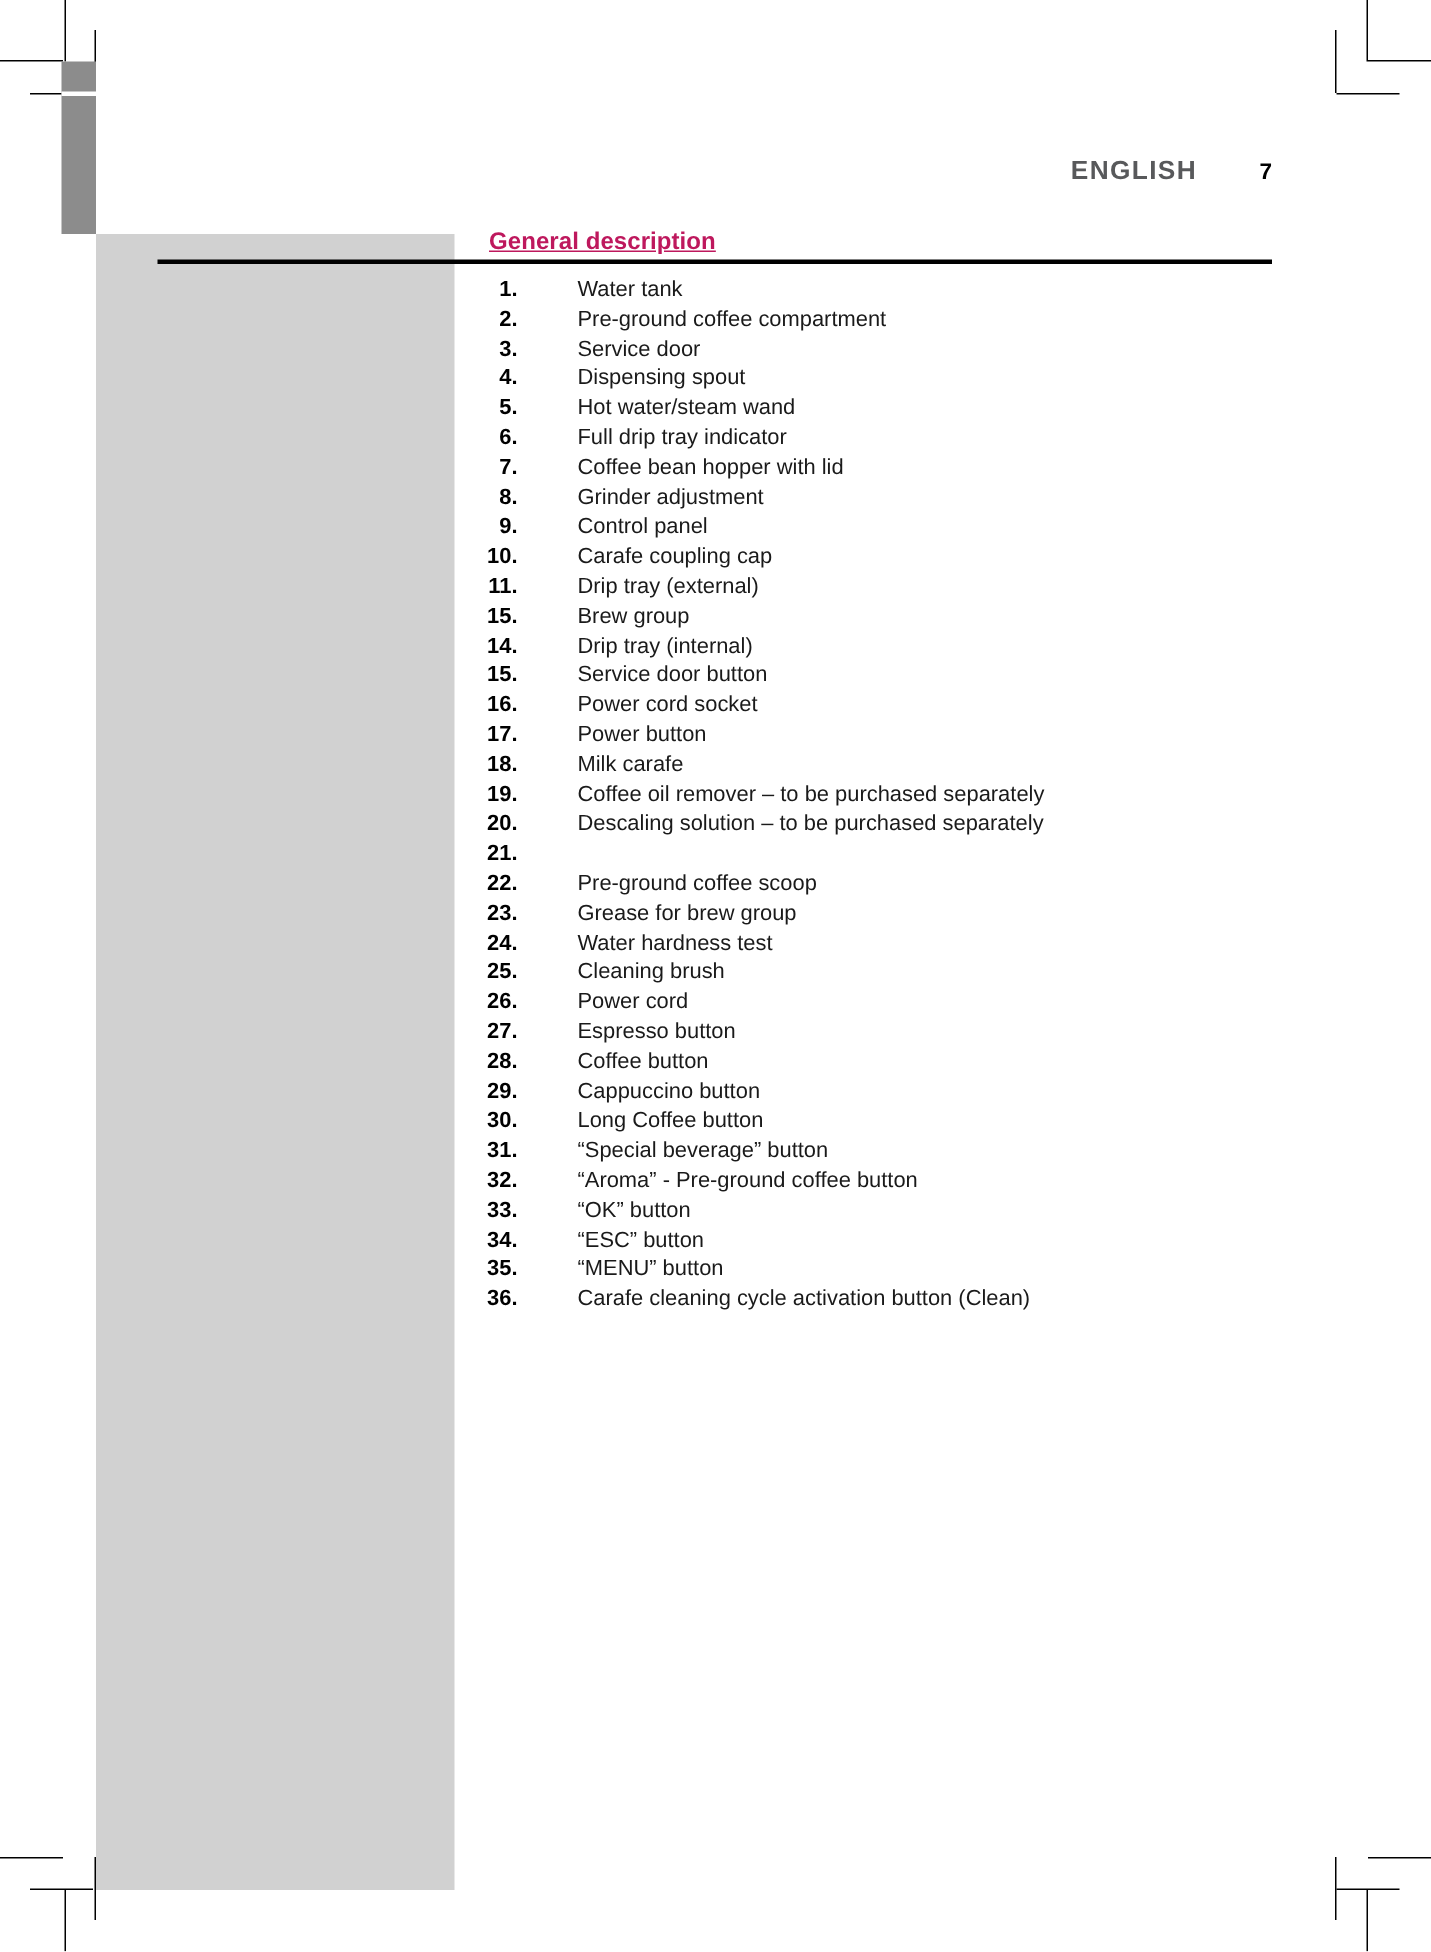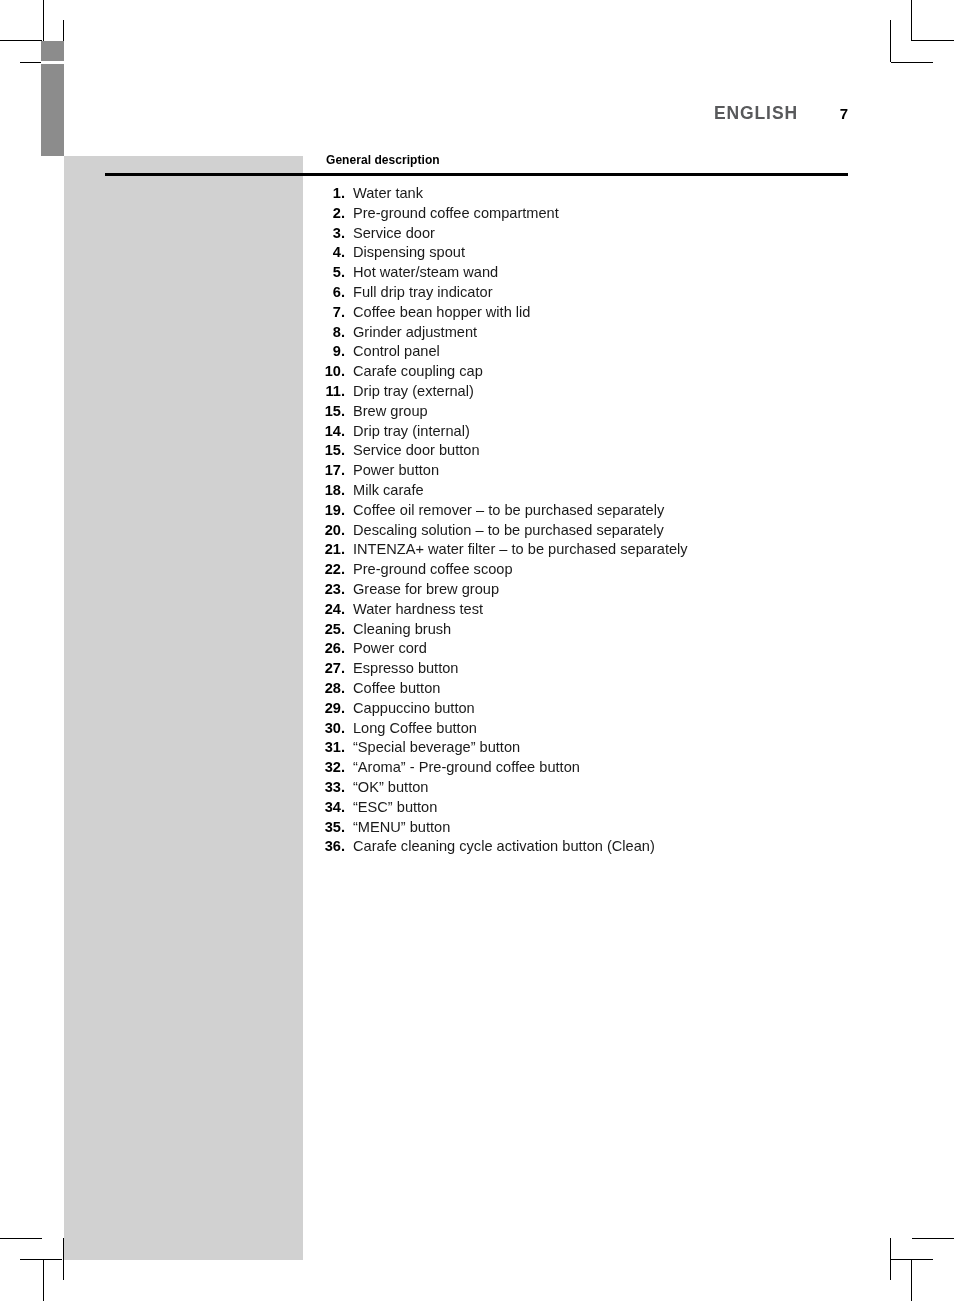--- a/index.html
+++ b/index.html
@@ -82,25 +82,26 @@
     font-weight: bold;
     color: #000000;
     margin-left: 22px;
   }
 
   
   #section-heading {
     position: absolute;
     left: 326px;
     top: 153px;
-    font-size: 12px;
+    font-size: 16px;
     font-weight: bold;
-    color: #000000;
+    color: #be185d;
     letter-spacing: 0.05px;
     white-space: nowrap;
+    text-decoration: underline;
   }
   #heading-rule {
     position: absolute;
     left: 105px;
     top: 173px;
     width: 743px;
     height: 3px;
     background: #000000;
   }
 
@@ -125,20 +126,21 @@
   #parts-list li .num {
     flex: 0 0 auto;
     width: 30px;
     text-align: right;
     font-weight: bold;
     color: #000000;
     margin-right: 8px;
   }
   #parts-list li .label {
     flex: 0 0 auto;
+    margin-left: 32px;
   }
 </style>
 </head>
 <body>
 
 <div id="page">
 
   <div class="crop v" style="left:43px; top:0px; height:41px;"></div>
   <div class="crop h" style="left:0px; top:40px; width:42px;"></div>
   <div class="crop v" style="left:63px; top:20px; height:42px;"></div>
@@ -222,38 +224,41 @@
       </li>
       <li>
         <span class="num">14.</span>
         <span class="label">Drip tray (internal)</span>
       </li>
       <li>
         <span class="num">15.</span>
         <span class="label">Service door button</span>
       </li>
       <li>
+        <span class="num">16.</span>
+        <span class="label">Power cord socket</span>
+      </li>
+      <li>
         <span class="num">17.</span>
         <span class="label">Power button</span>
       </li>
       <li>
         <span class="num">18.</span>
         <span class="label">Milk carafe</span>
       </li>
       <li>
         <span class="num">19.</span>
         <span class="label">Coffee oil remover – to be purchased separately</span>
       </li>
       <li>
         <span class="num">20.</span>
         <span class="label">Descaling solution – to be purchased separately</span>
       </li>
       <li>
         <span class="num">21.</span>
-        <span class="label">INTENZA+ water filter – to be purchased separately</span>
       </li>
       <li>
         <span class="num">22.</span>
         <span class="label">Pre-ground coffee scoop</span>
       </li>
       <li>
         <span class="num">23.</span>
         <span class="label">Grease for brew group</span>
       </li>
       <li>

